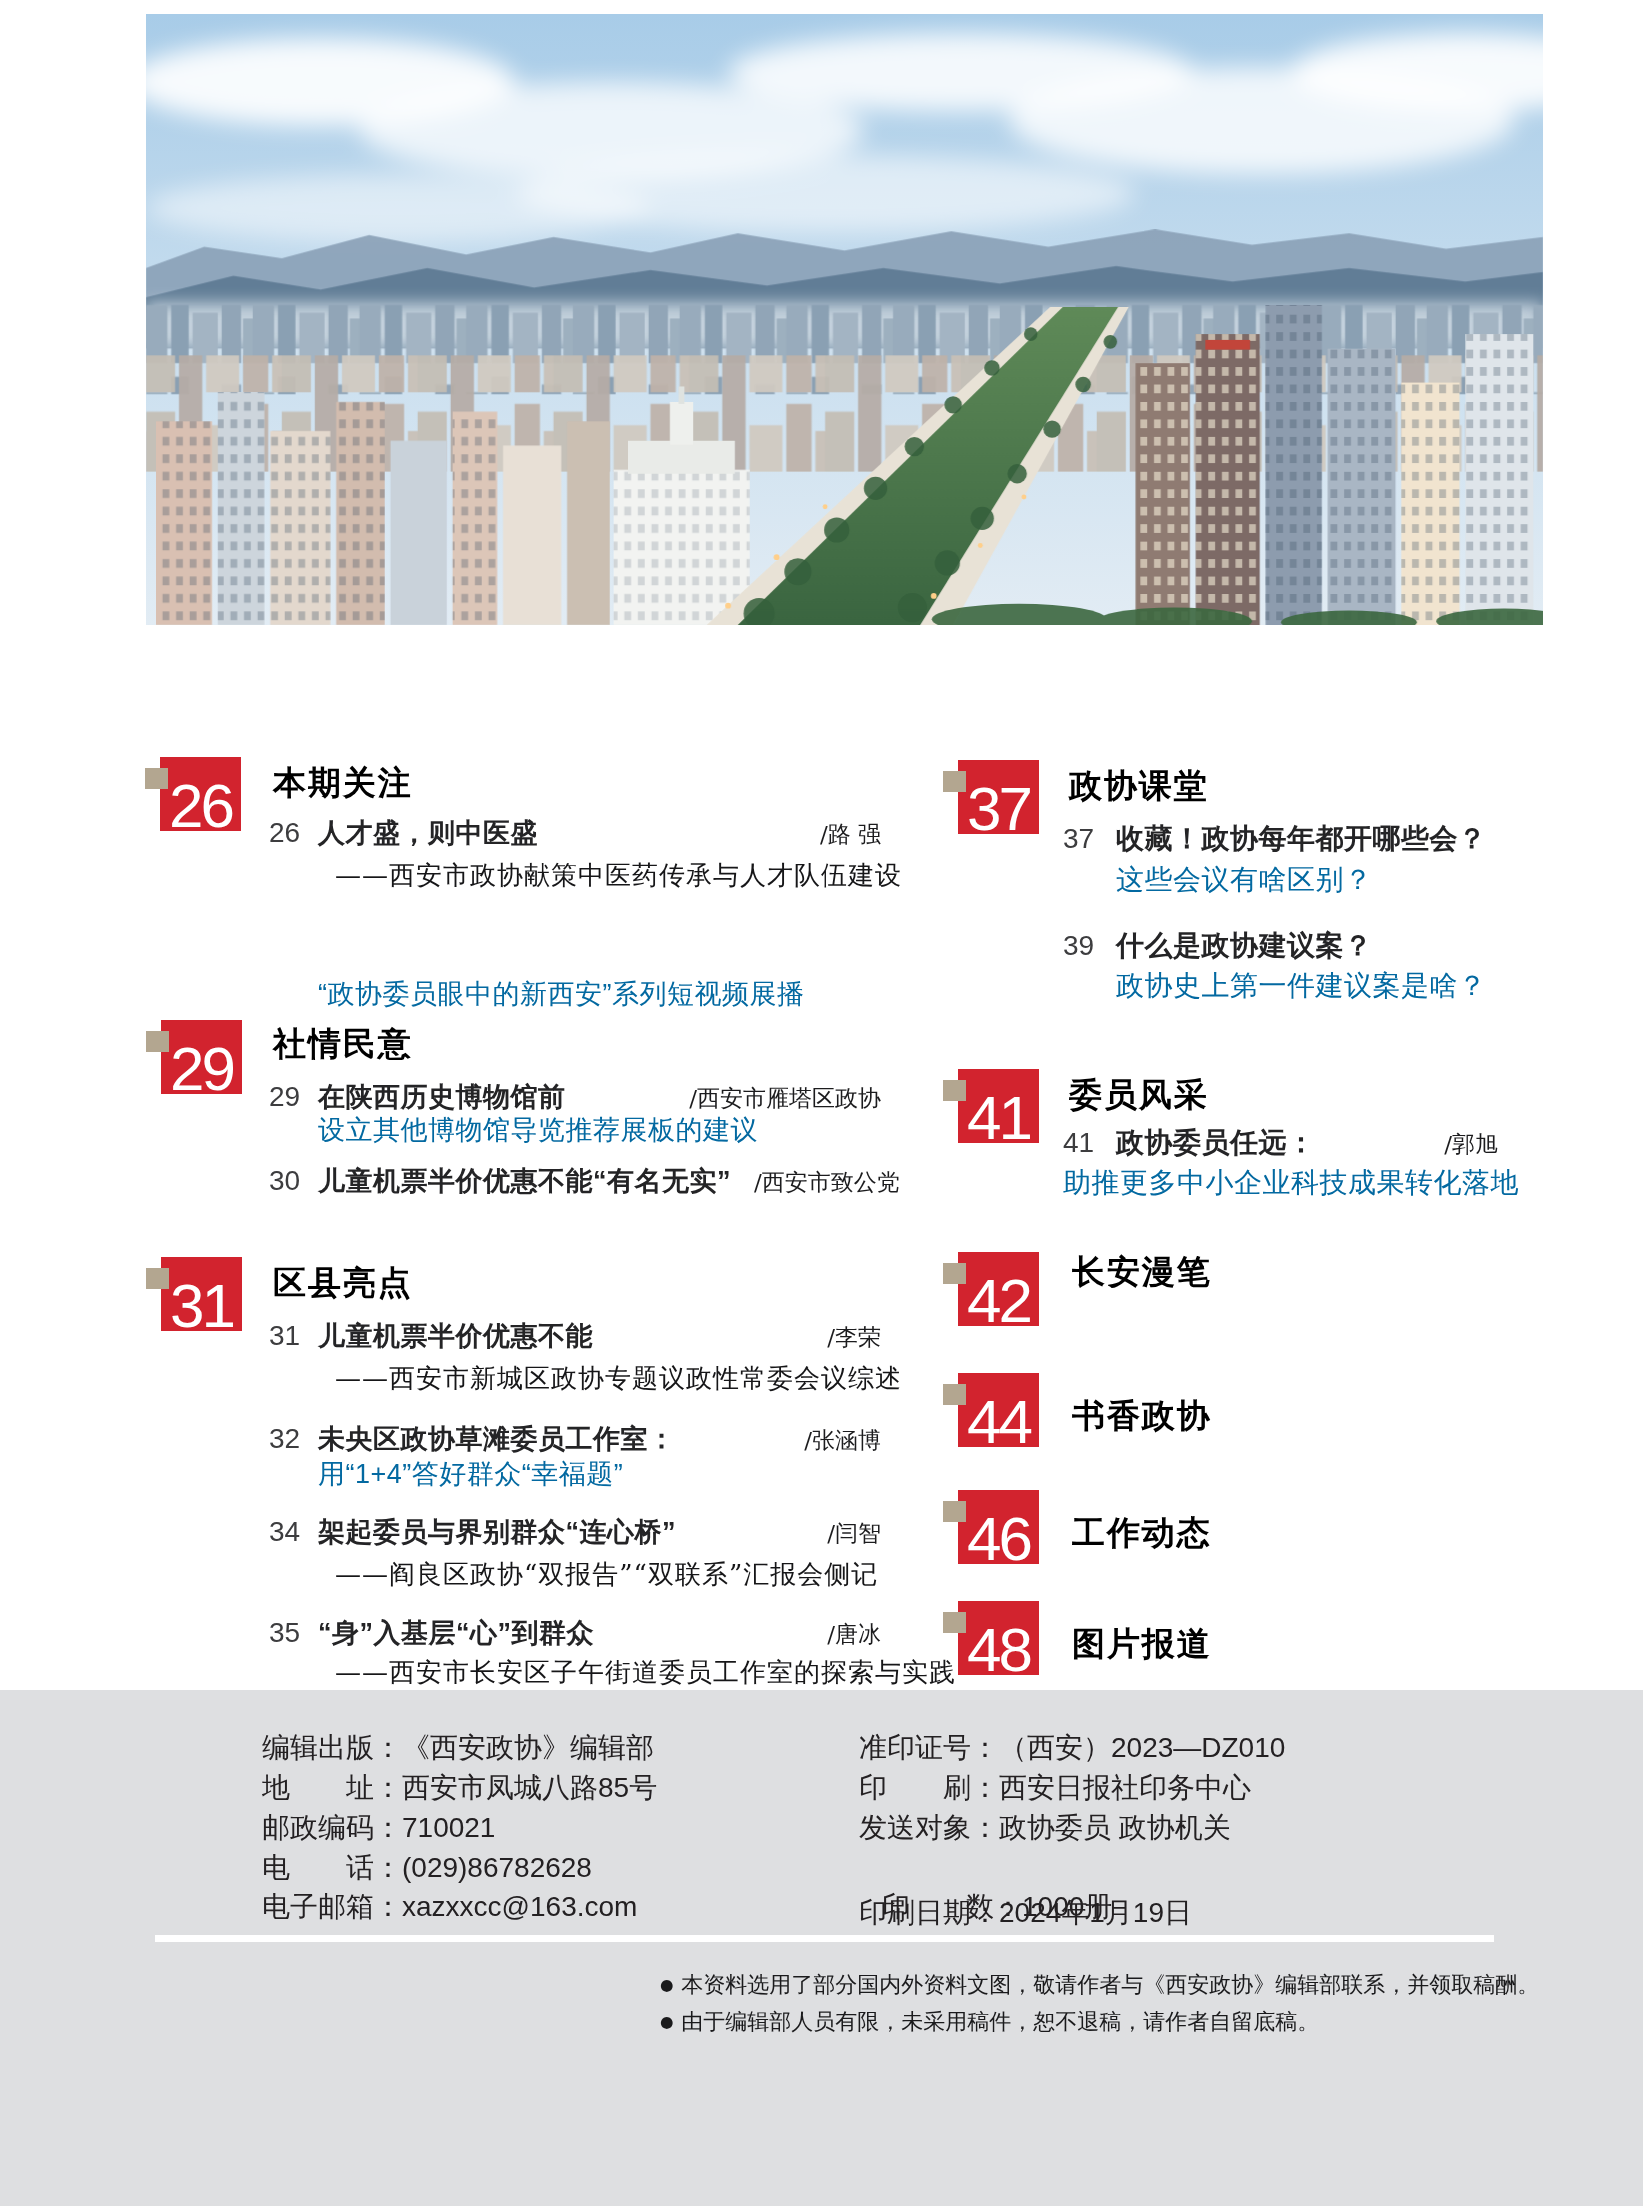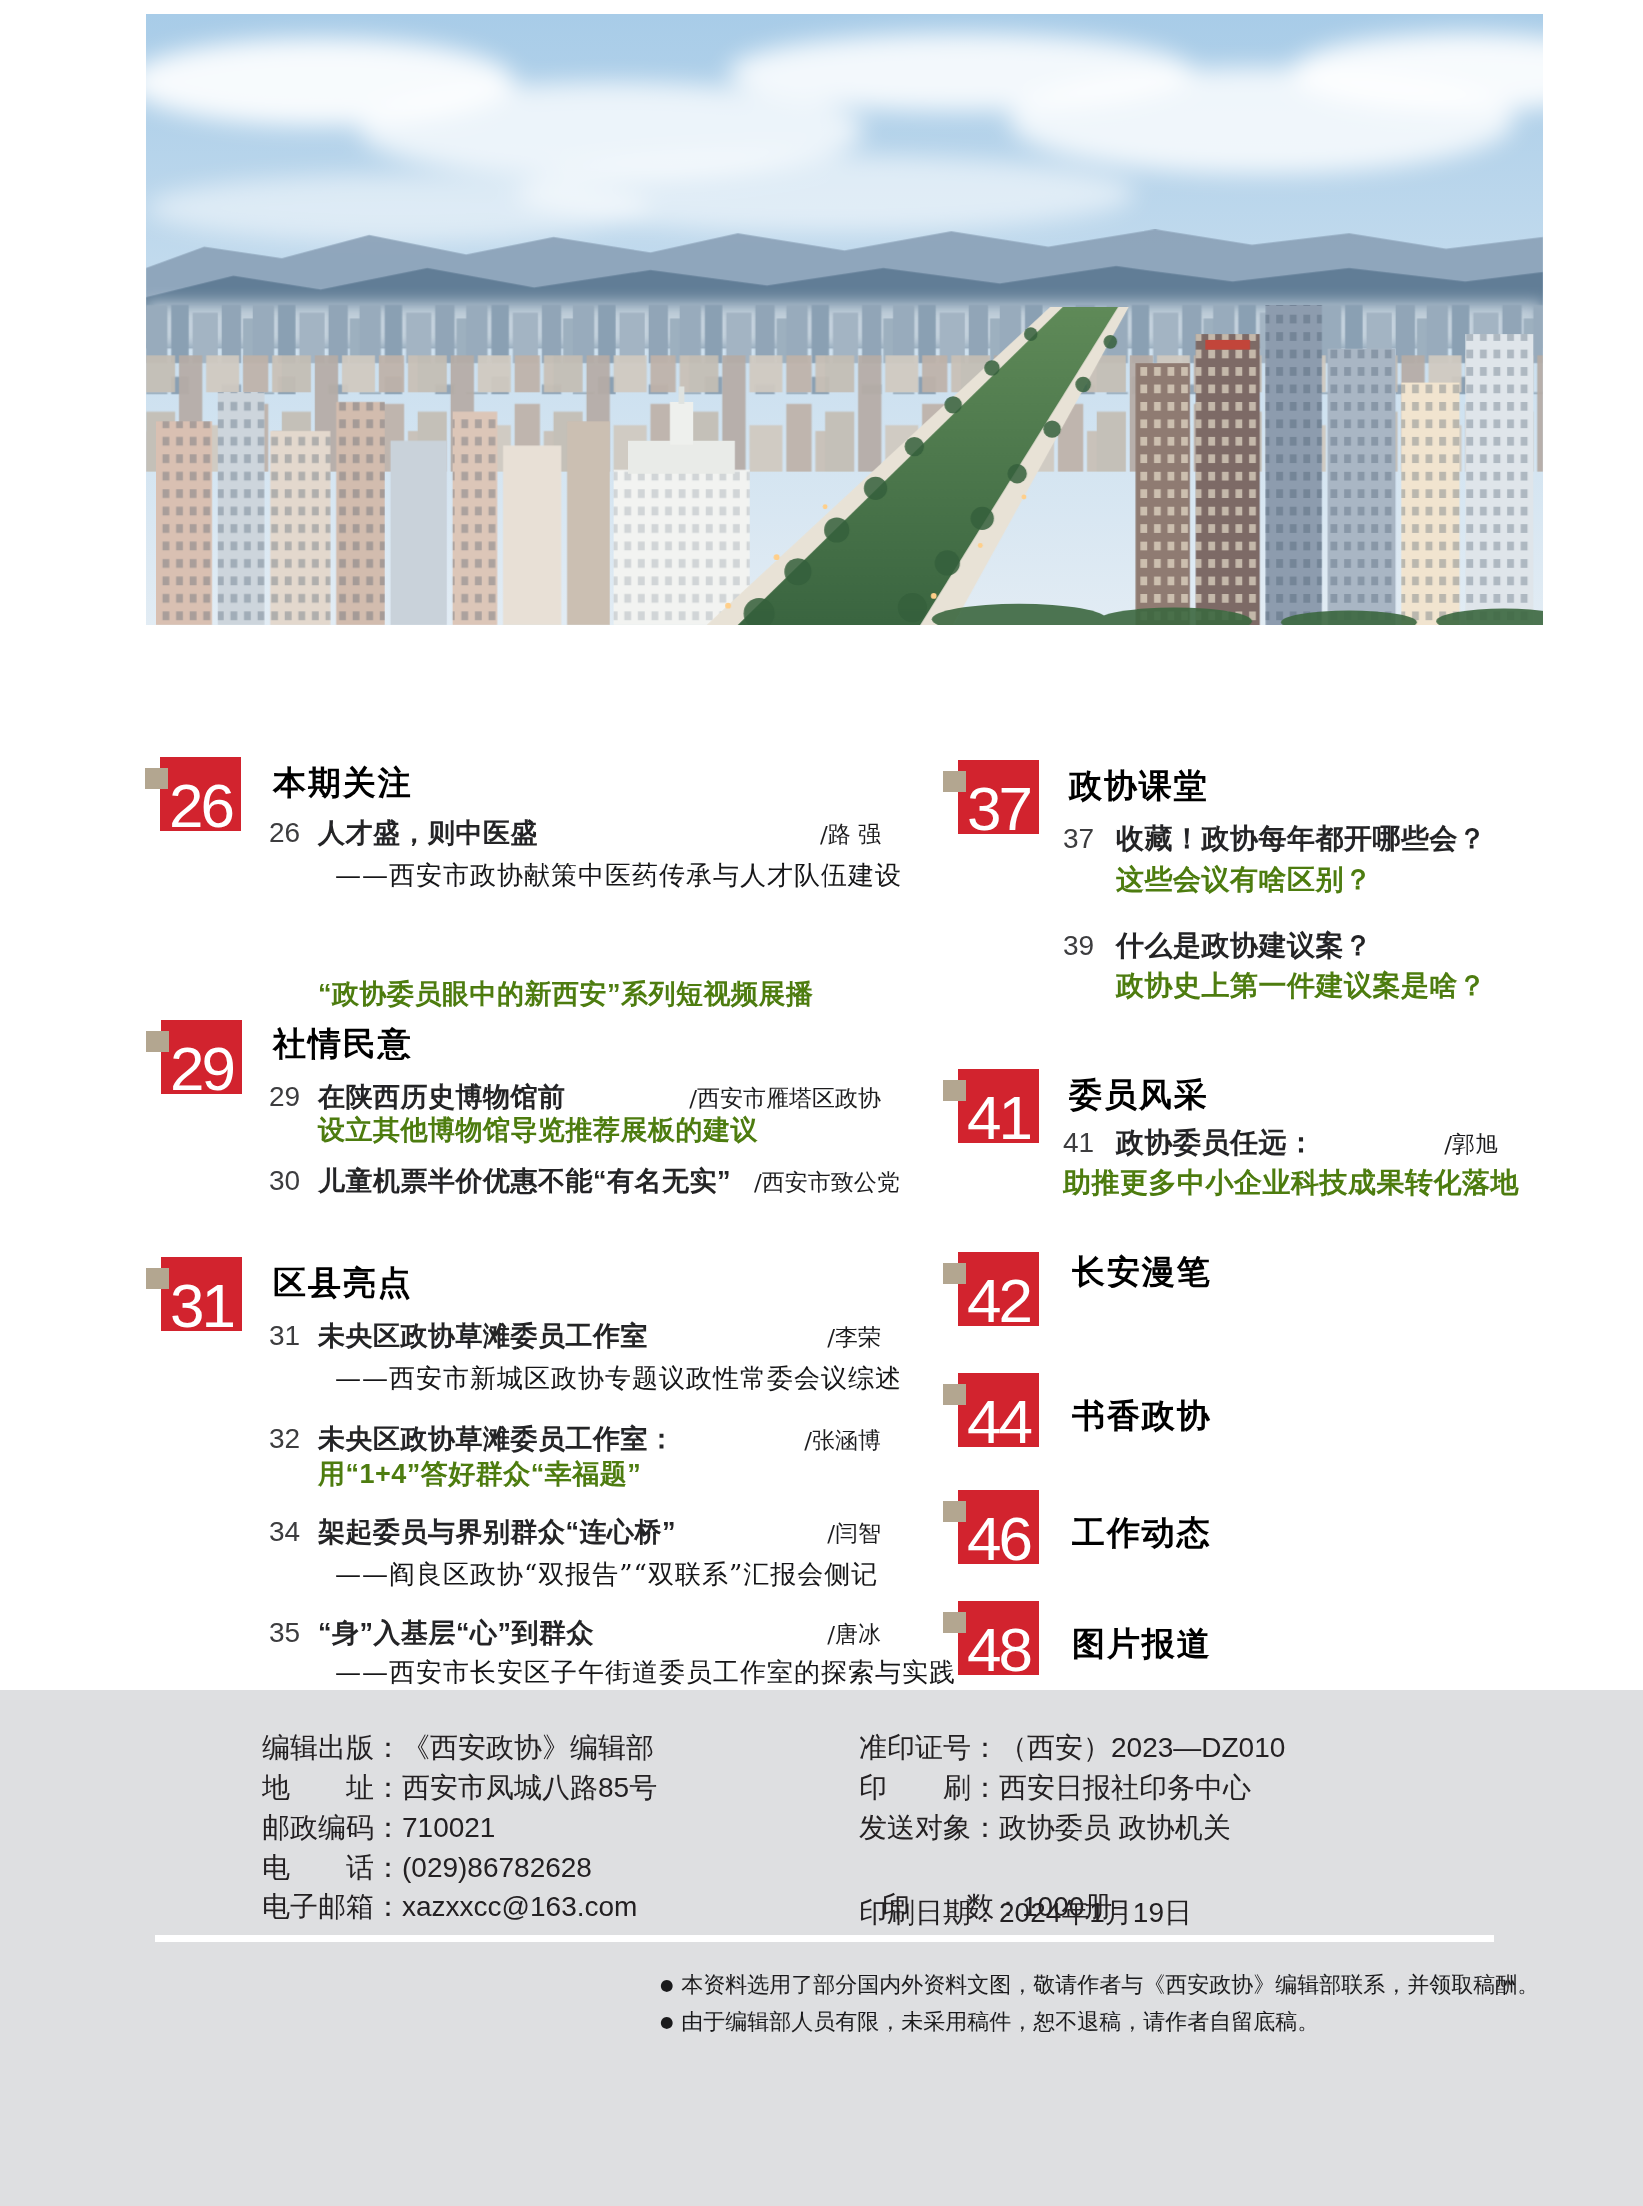--- a/index.html
+++ b/index.html
@@ -22,21 +22,21 @@
   .row.r{left:1063px;width:435px;}
   .pnum{font-size:28px;color:#3d3d3f;flex:0 0 49px;font-weight:400;}
   .row.r .pnum{flex:0 0 53px;}
   .etext{font-size:27px;font-weight:700;color:#242426;letter-spacing:0.5px;}
   .row.r .etext{font-size:28px;}
   .ksty{font-family:"DejaVu Serif","Liberation Serif",serif;font-weight:400;color:#161618;letter-spacing:1px;}
   .auth{margin-left:auto;font-family:"DejaVu Serif","Liberation Serif",serif;
         font-size:23px;color:#1c1c1e;font-weight:400;padding-left:23px;}
   .kai{position:absolute;left:335px;font-family:"DejaVu Serif","Liberation Serif",serif;
        font-size:26px;color:#161618;white-space:nowrap;letter-spacing:1px;}
-  .cont{position:absolute;left:318px;font-size:27px;font-weight:700;color:#4d7c0f;
+  .cont{position:absolute;left:318px;font-size:27px;font-weight:400;color:#0369a1;
         white-space:nowrap;letter-spacing:0.5px;}
   .cont.rc1{left:1116px;font-size:28px;}
   .cont.rc2{left:1063px;font-size:28px;}
 
   
   .footer{position:absolute;left:0;top:1690px;width:1644px;height:516px;background:#dedfe1;}
   .finfo{position:absolute;font-size:28px;font-weight:500;color:#232022;white-space:nowrap;}
   .fline{position:absolute;left:155px;top:1935px;width:1339px;height:6.8px;background:#ffffff;}
   .note{position:absolute;left:660px;font-family:"DejaVu Serif","Liberation Serif",serif;
         font-size:22px;color:#1a1a1c;white-space:nowrap;}
@@ -213,21 +213,21 @@
   </div>
 
   <div class="sec-block" style="left:161px;top:1257px;">
     <span class="tan"></span>
     <span class="bignum">31</span>
   </div>
   <div class="sec-title" style="left:273px;top:1261px;">区县亮点</div>
 
   <div class="row l" style="top:1318px;">
     <span class="pnum">31</span>
-    <span class="etext">未央区政协草滩委员工作室</span>
+    <span class="etext">儿童机票半价优惠不能</span>
     <span class="auth">/李荣</span>
   </div>
   <div class="kai" style="top:1361px;">——西安市新城区政协专题议政性常委会议综述</div>
   <div class="row l" style="top:1421px;">
     <span class="pnum">32</span>
     <span class="etext">未央区政协草滩委员工作室：</span>
     <span class="auth">/张涵博</span>
   </div>
   <div class="cont" style="top:1456px;">用“1+4”答好群众“幸福题”</div>
   <div class="row l" style="top:1514px;">

